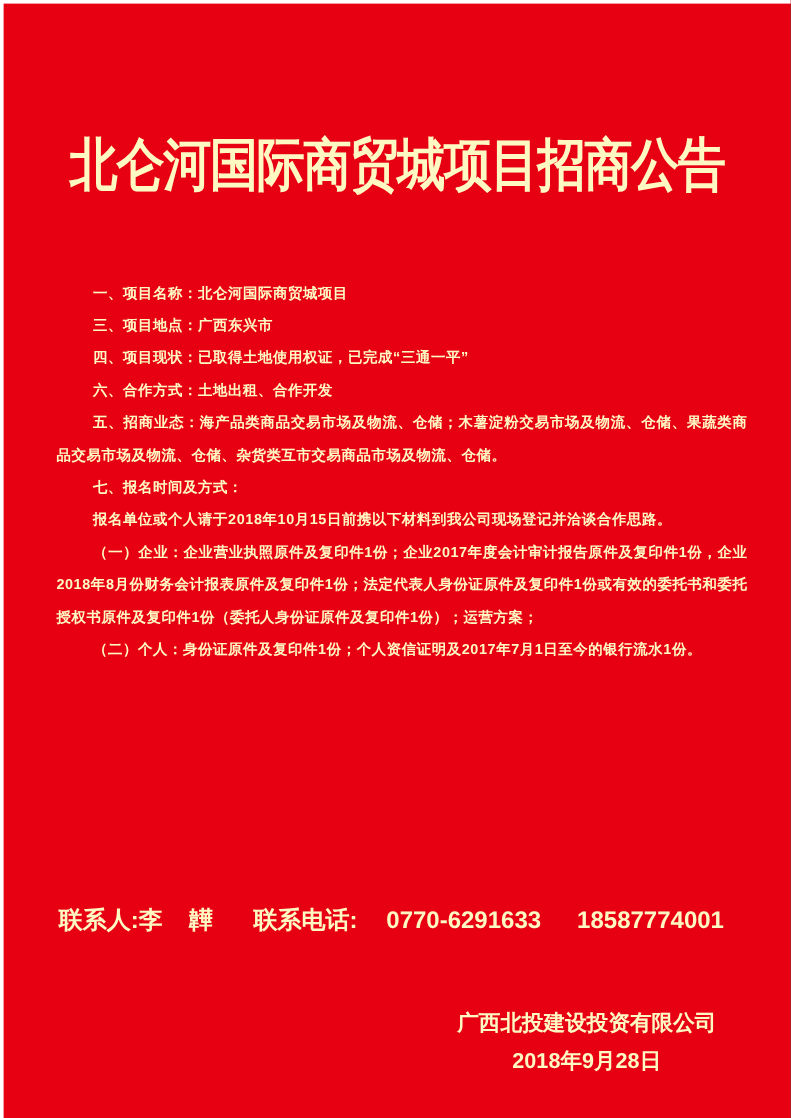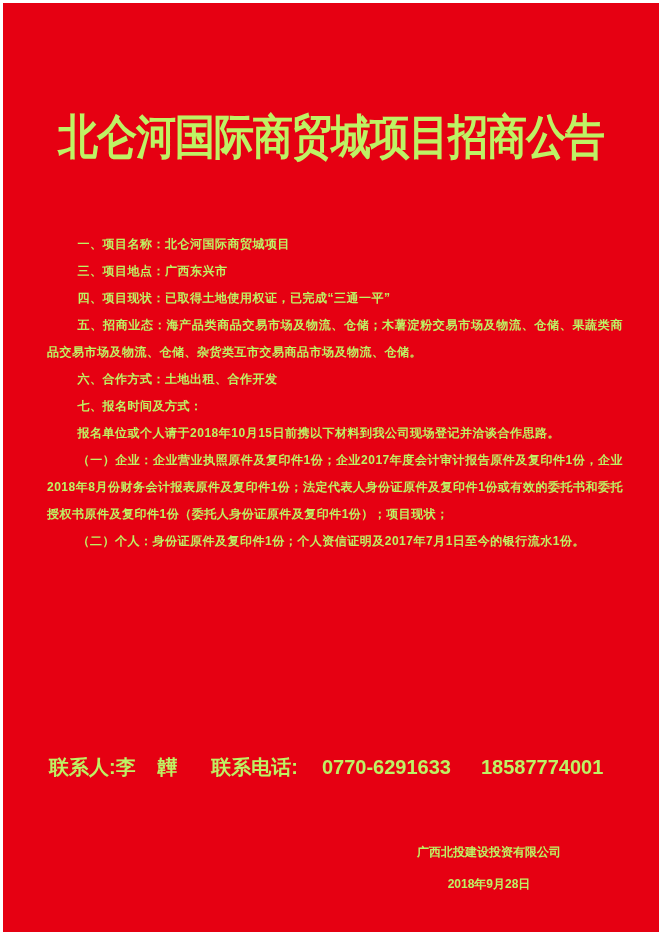--- a/index.html
+++ b/index.html
@@ -5,21 +5,21 @@
   html, body { margin: 0; padding: 0; }
   body { background: #555; }
   .poster {
     position: relative;
     width: 659px;
     height: 932px;
     background: #E60012;
     box-sizing: border-box;
     border-top: 3px solid #ffffff;
     border-left: 3px solid #ffffff;
-    color: #bef264;
+    color: #fef9c3;
     overflow: hidden;
     font-family: "Liberation Sans", "DejaVu Sans", sans-serif;
   }
   .title {
     position: absolute;
     top: 102px;
     left: 0;
     right: 0;
     text-align: center;
     font-family: "DejaVu Serif", "Liberation Serif", serif;
@@ -63,21 +63,21 @@
   }
   .contact-line .name { margin-right: 26px; }
   .contact-line .name-inner { letter-spacing: 8px; }
   .contact-line .phone1 { margin-right: 30px; margin-left: 24px; }
   .footer {
     position: absolute;
     top: 837px;
     left: 372px;
     width: 228px;
     text-align: center;
-    font-size: 12px;
+    font-size: 18px;
     font-weight: bold;
     line-height: 24px;
   }
   .footer .date { margin-top: 8px; }
 </style>
 </head>
 <body>
 
 <div class="poster">
 
@@ -85,29 +85,29 @@
 
   <div class="body-text">
 
       <p>一、项目名称：北仑河国际商贸城项目</p>
 
 
       <p>三、项目地点：广西东兴市</p>
 
       <p>四、项目现状：已取得土地使用权证，已完成“三通一平”</p>
 
+      <p>六、合作方式：土地出租、合作开发</p>
+
       <p>五、招商业态：海产品类商品交易市场及物流、仓储；木薯淀粉交易市场及物流、仓储、果蔬类商品交易市场及物流、仓储、杂货类互市交易商品市场及物流、仓储。</p>
-
-      <p>六、合作方式：土地出租、合作开发</p>
 
       <p>七、报名时间及方式：</p>
 
       <p>报名单位或个人请于2018年10月15日前携以下材料到我公司现场登记并洽谈合作思路。</p>
 
-      <p>（一）企业：企业营业执照原件及复印件1份；企业2017年度会计审计报告原件及复印件1份，企业2018年8月份财务会计报表原件及复印件1份；法定代表人身份证原件及复印件1份或有效的委托书和委托授权书原件及复印件1份（委托人身份证原件及复印件1份）；项目现状；</p>
+      <p>（一）企业：企业营业执照原件及复印件1份；企业2017年度会计审计报告原件及复印件1份，企业2018年8月份财务会计报表原件及复印件1份；法定代表人身份证原件及复印件1份或有效的委托书和委托授权书原件及复印件1份（委托人身份证原件及复印件1份）；运营方案；</p>
 
       <p>（二）个人：身份证原件及复印件1份；个人资信证明及2017年7月1日至今的银行流水1份。</p>
     </div>
 
   <div class="contact">
     <div class="contact-line">
       <span class="name"><span>联系人:</span><span class="name-inner">李 韡</span></span>
       <span>联系电话:</span>
       <span class="phone1">0770-6291633</span>
       <span>18587774001</span>

